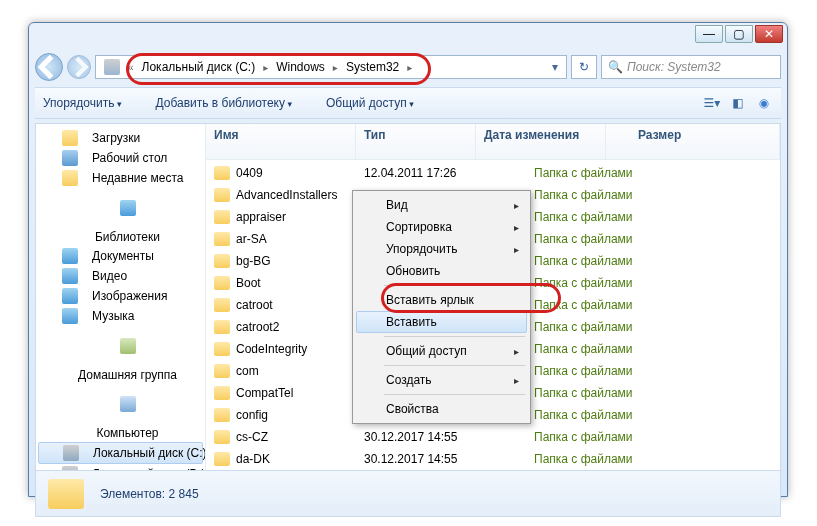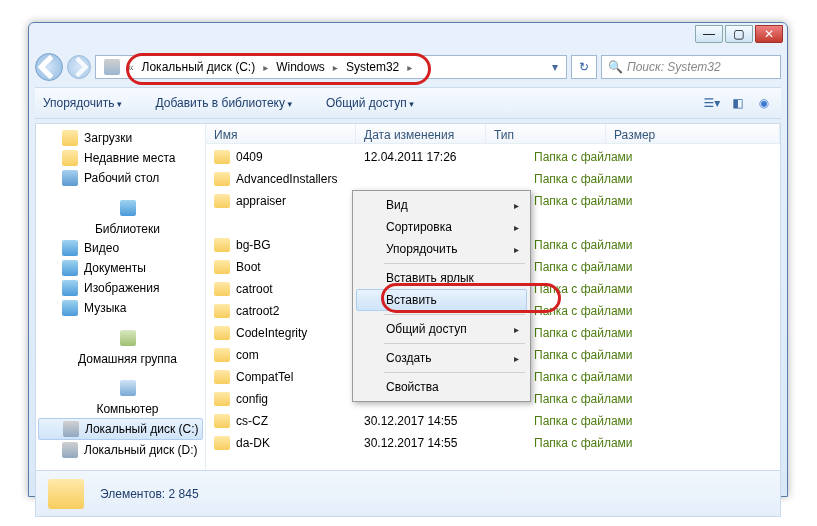--- a/index.html
+++ b/index.html
@@ -19,38 +19,38 @@
 .addr-dd{margin-left:auto;color:#4a6a9a;padding:0 6px;}
 .refresh{width:26px;height:24px;background:#fff;border:1px solid #a0b8d0;display:flex;align-items:center;justify-content:center;color:#2a5aa0;}
 .search{width:180px;height:24px;background:#fff;border:1px solid #a0b8d0;display:flex;align-items:center;padding:0 6px;color:#888;}
 .search .mag{margin-right:4px;color:#4a6a9a;}
 .toolbar{height:32px;background:linear-gradient(#f7fbff,#e4eef9);border-top:1px solid #c9dbed;border-bottom:1px solid #c9dbed;margin:4px 6px 4px;display:flex;align-items:center;padding:0 8px;gap:34px;color:#1e3e6e;}
 .toolbar .tdd::after{content:" ▾";font-size:9px;}
 .toolbar-right{margin-left:auto;display:flex;gap:8px;align-items:center;}
 .tb-icon{width:18px;height:18px;display:flex;align-items:center;justify-content:center;color:#3a6aa0;}
 .content{display:flex;height:348px;margin:0 6px;background:#fff;border:1px solid #c9dbed;}
 .tree{width:170px;border-right:1px solid #e4eef5;overflow:hidden;padding:4px 0;}
-.tnode{display:flex;align-items:center;gap:6px;padding:2px 0 2px 26px;white-space:nowrap;}
+.tnode{display:flex;align-items:center;gap:14px;padding:2px 0 2px 26px;white-space:nowrap;}
 .tnode.l0{padding-left:14px;flex-direction:column;}
 .tnode.sel{background:linear-gradient(#e8f2fd,#d0e4f8);border:1px solid #aecdf0;border-radius:2px;margin:0 2px;padding-left:24px;}
 .ticon{width:16px;height:16px;flex-shrink:0;}
 .folder-ic{background:linear-gradient(#ffe9a8,#f7cd5e);border-radius:2px;}
 .lib-ic{background:linear-gradient(#9fd4f0,#4a9ada);border-radius:2px;}
 .drive-ic{background:linear-gradient(#d0d0d0,#8fa8c0);border-radius:2px;}
 .comp-ic{background:linear-gradient(#cfe4f7,#7aa8d5);border-radius:2px;}
 .home-ic{background:linear-gradient(#d8e8c0,#a0c070);border-radius:2px;}
 .desk-ic{background:linear-gradient(#a8d0f0,#5a9ad0);border-radius:2px;}
 .tspace{height:10px;}
 .listarea{flex:1;position:relative;overflow:hidden;}
-.cols{display:flex;height:20px;border-bottom:1px solid #e4eef5;background:linear-gradient(#fdfdfe,#f2f6fb);}
+.cols{display:flex;height:36px;border-bottom:1px solid #e4eef5;background:linear-gradient(#fdfdfe,#f2f6fb);font-weight:bold;}
 .col{padding:4px 8px;border-right:1px solid #e4eef5;color:#33557a;}
 .col.name{width:150px;}
 .col.date{width:130px;}
 .col.type{width:120px;}
-.col.size{flex:1;}
+.col.size{flex:1;margin-left:24px;}
 .rows{padding-top:2px;}
 .row{display:flex;align-items:center;height:22px;}
 .cell{padding:0 8px;white-space:nowrap;overflow:hidden;}
 .cell.name{width:150px;display:flex;align-items:center;gap:6px;}
 .cell.date{width:130px;color:#000000;}
 .cell.type{width:120px;color:#4d7c0f;margin-left:40px;}
 .fic{width:16px;height:14px;background:linear-gradient(#ffe9a8,#f7cd5e);border-radius:2px;flex-shrink:0;}
 .ctx{position:absolute;left:352px;top:190px;width:179px;background:#f2f2f2;border:1px solid #9a9a9a;box-shadow:2px 2px 6px rgba(0,0,0,.3);padding:3px;}
 .ctx-item{height:22px;display:flex;align-items:center;padding:0 24px 0 30px;position:relative;}
 .ctx-item.hov{background:linear-gradient(#e8f2fd,#cfe4f8);border:1px solid #aecdf0;border-radius:2px;padding-left:29px;}
@@ -128,39 +128,39 @@
   </div>
  </div>
 
  <div class="content">
   <div class="tree">
    <div class="tnode">
           <div class="ticon folder-ic"></div>
           <span>Загрузки</span>
         </div>
    <div class="tnode">
+          <div class="ticon desk-ic"></div>
+          <span>Рабочий стол</span>
+        </div>
+   <div class="tnode">
           <div class="ticon folder-ic"></div>
           <span>Недавние места</span>
         </div>
-   <div class="tnode">
-          <div class="ticon desk-ic"></div>
-          <span>Рабочий стол</span>
-        </div>
    <div class="tspace"></div>
    <div class="tnode l0">
           <div class="ticon lib-ic"></div>
           <span>Библиотеки</span>
         </div>
    <div class="tnode">
           <div class="ticon lib-ic"></div>
+          <span>Документы</span>
+        </div>
+   <div class="tnode">
+          <div class="ticon lib-ic"></div>
           <span>Видео</span>
-        </div>
-   <div class="tnode">
-          <div class="ticon lib-ic"></div>
-          <span>Документы</span>
         </div>
    <div class="tnode">
           <div class="ticon lib-ic"></div>
           <span>Изображения</span>
         </div>
    <div class="tnode">
           <div class="ticon lib-ic"></div>
           <span>Музыка</span>
         </div>
    <div class="tspace"></div>
@@ -179,22 +179,22 @@
         </div>
    <div class="tnode">
           <div class="ticon drive-ic"></div>
           <span>Локальный диск (D:)</span>
         </div>
   </div>
 
   <div class="listarea">
    <div class="cols">
     <div class="col name">Имя</div>
+    <div class="col type">Тип</div>
     <div class="col date">Дата изменения</div>
-    <div class="col type">Тип</div>
     <div class="col size">Размер</div>
    </div>
    <div class="rows" id="rows">
           <div class="row">
             <div class="cell name">
               <div class="fic"></div>
               <span>0409</span>
             </div>
             <div class="cell date">12.04.2011 17:26</div>
             <div class="cell type">Папка с файлами</div>
@@ -209,20 +209,24 @@
           </div>
           <div class="row">
             <div class="cell name">
               <div class="fic"></div>
               <span>appraiser</span>
             </div>
             <div class="cell date"></div>
             <div class="cell type">Папка с файлами</div>
           </div>
           <div class="row">
+            <div class="cell name">
+              <div class="fic"></div>
+              <span>ar-SA</span>
+            </div>
             <div class="cell date"></div>
             <div class="cell type">Папка с файлами</div>
           </div>
           <div class="row">
             <div class="cell name">
               <div class="fic"></div>
               <span>bg-BG</span>
             </div>
             <div class="cell date"></div>
             <div class="cell type">Папка с файлами</div>
@@ -312,20 +316,23 @@
 <div class="ctx">
  <div class="ctx-item ctx-sub">
       <span>Вид</span>
     </div>
  <div class="ctx-item ctx-sub">
       <span>Сортировка</span>
     </div>
  <div class="ctx-item ctx-sub">
       <span>Упорядочить</span>
     </div>
+ <div class="ctx-item">
+      <span>Обновить</span>
+    </div>
  <div class="ctx-sep"></div>
  <div class="ctx-item">
       <span>Вставить ярлык</span>
     </div>
  <div class="ctx-item hov">
       <span>Вставить</span>
     </div>
  <div class="ctx-sep"></div>
  <div class="ctx-item ctx-sub">
       <span>Общий доступ</span>

